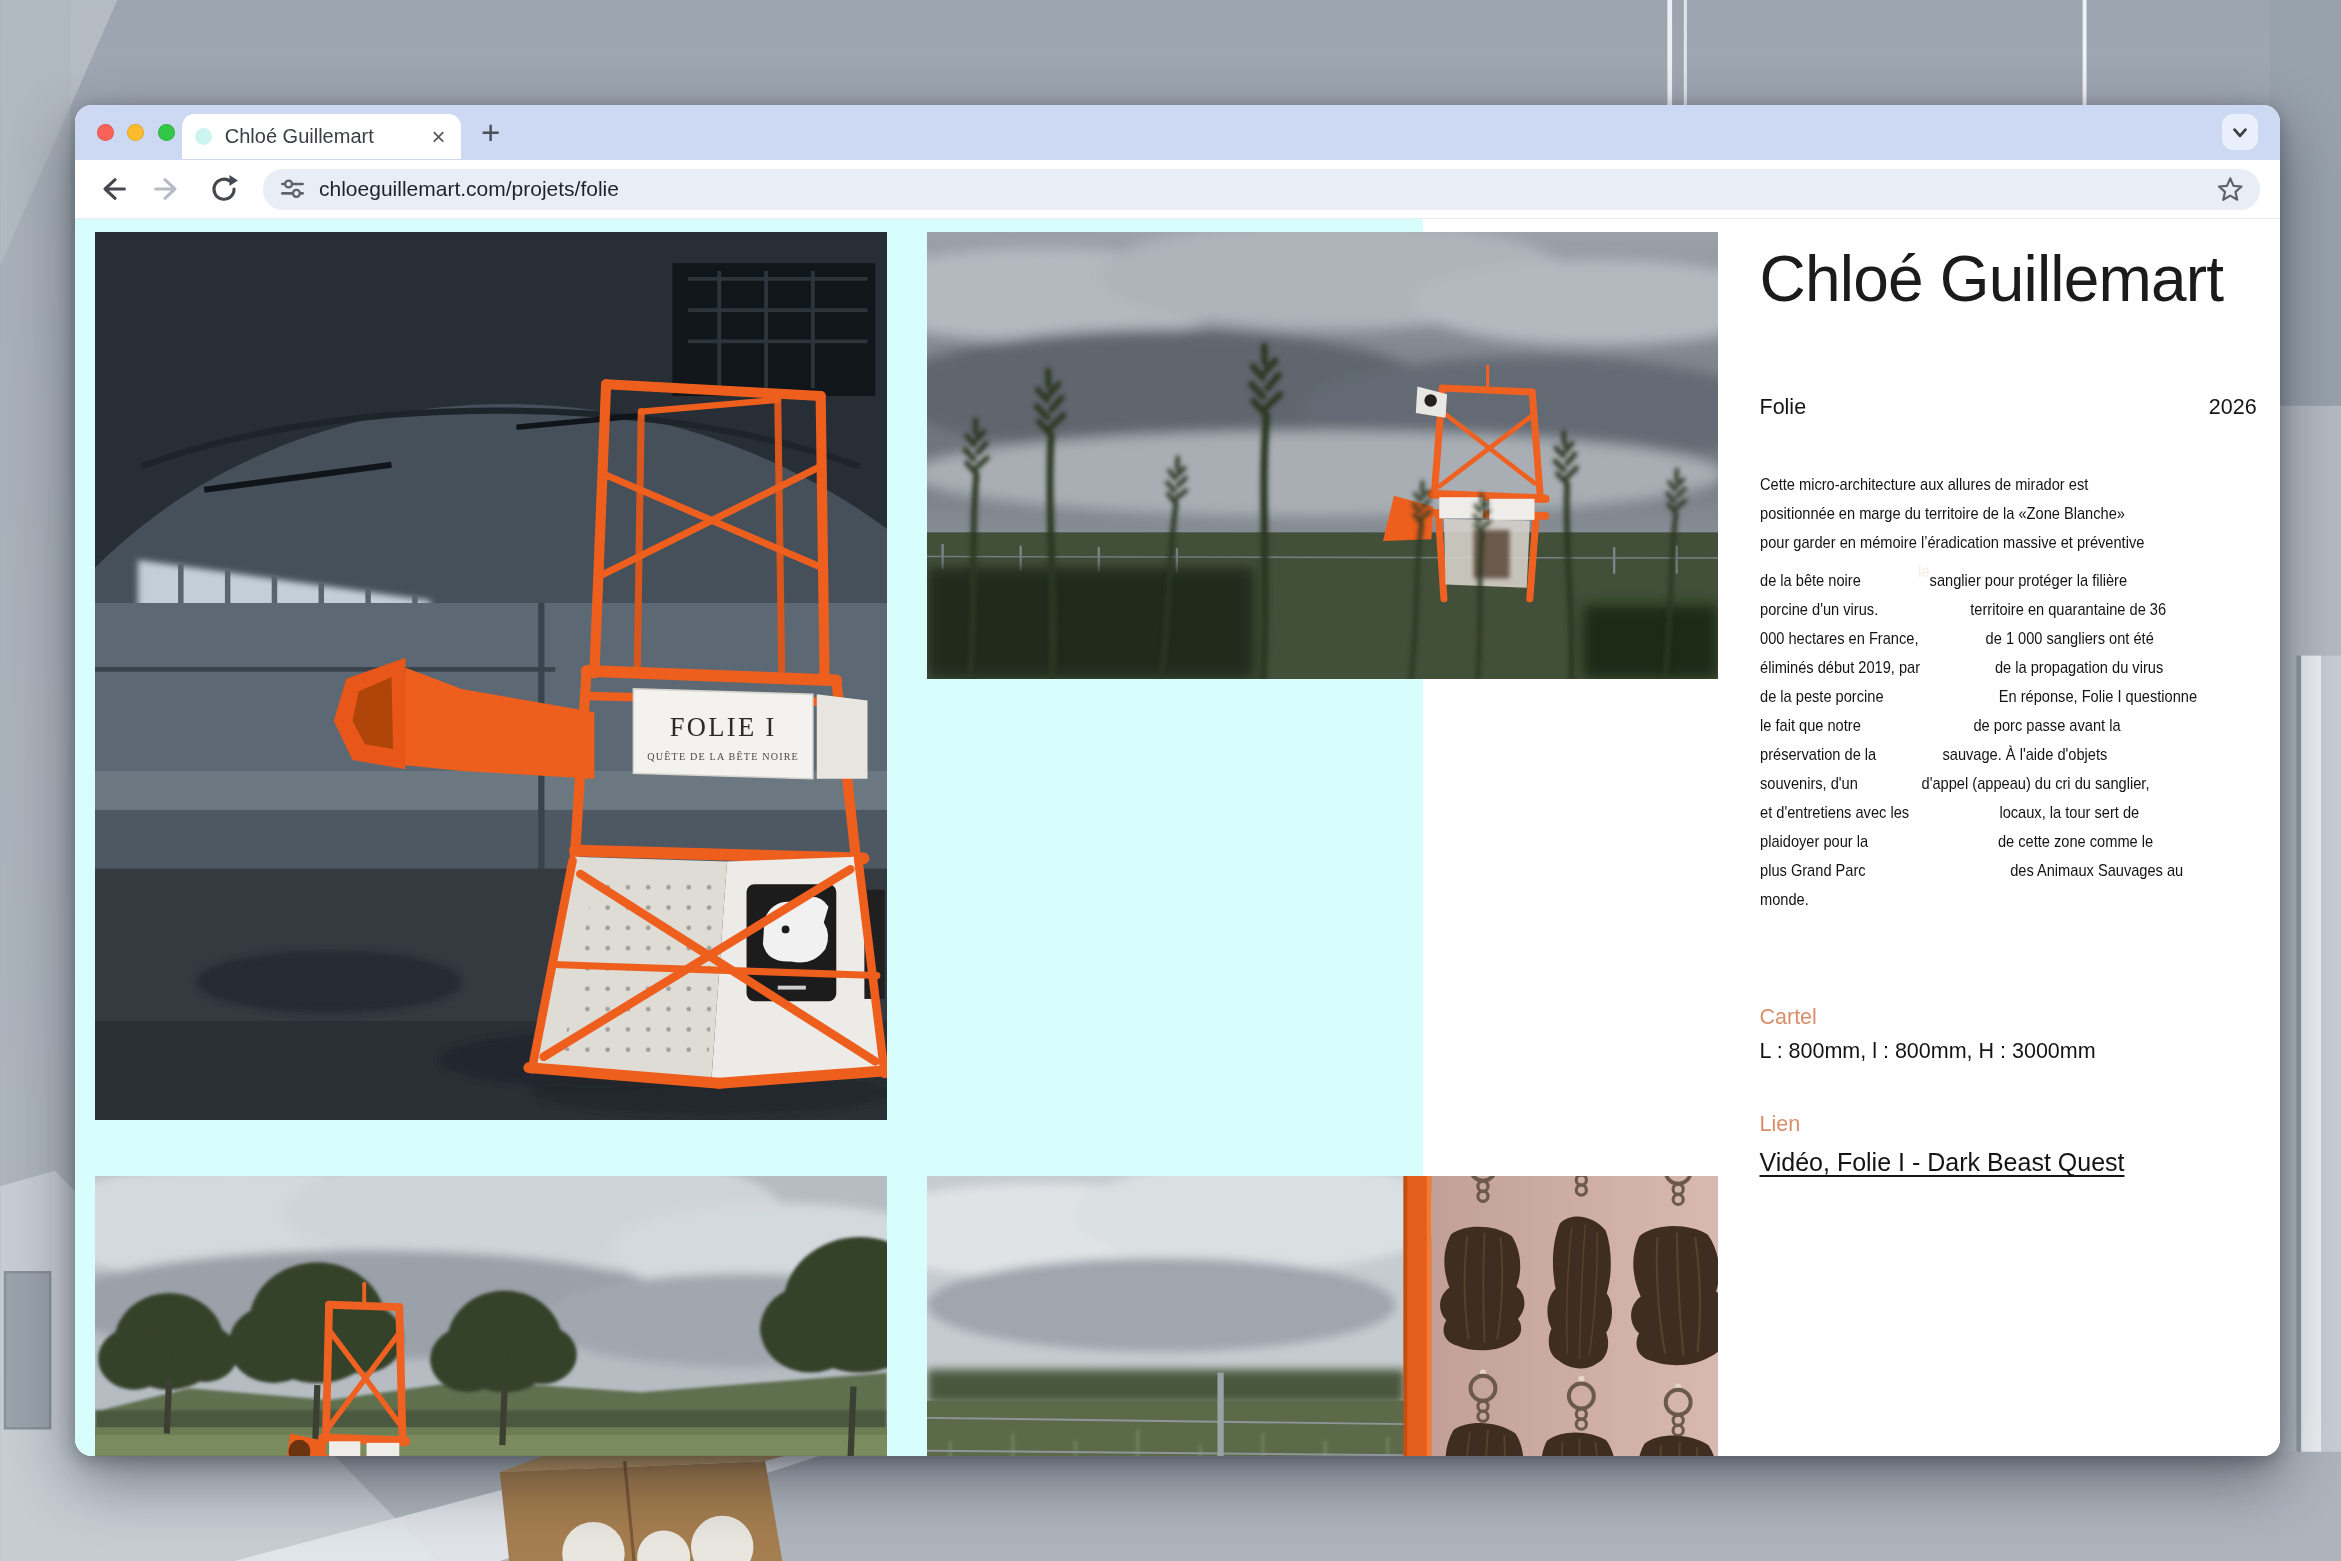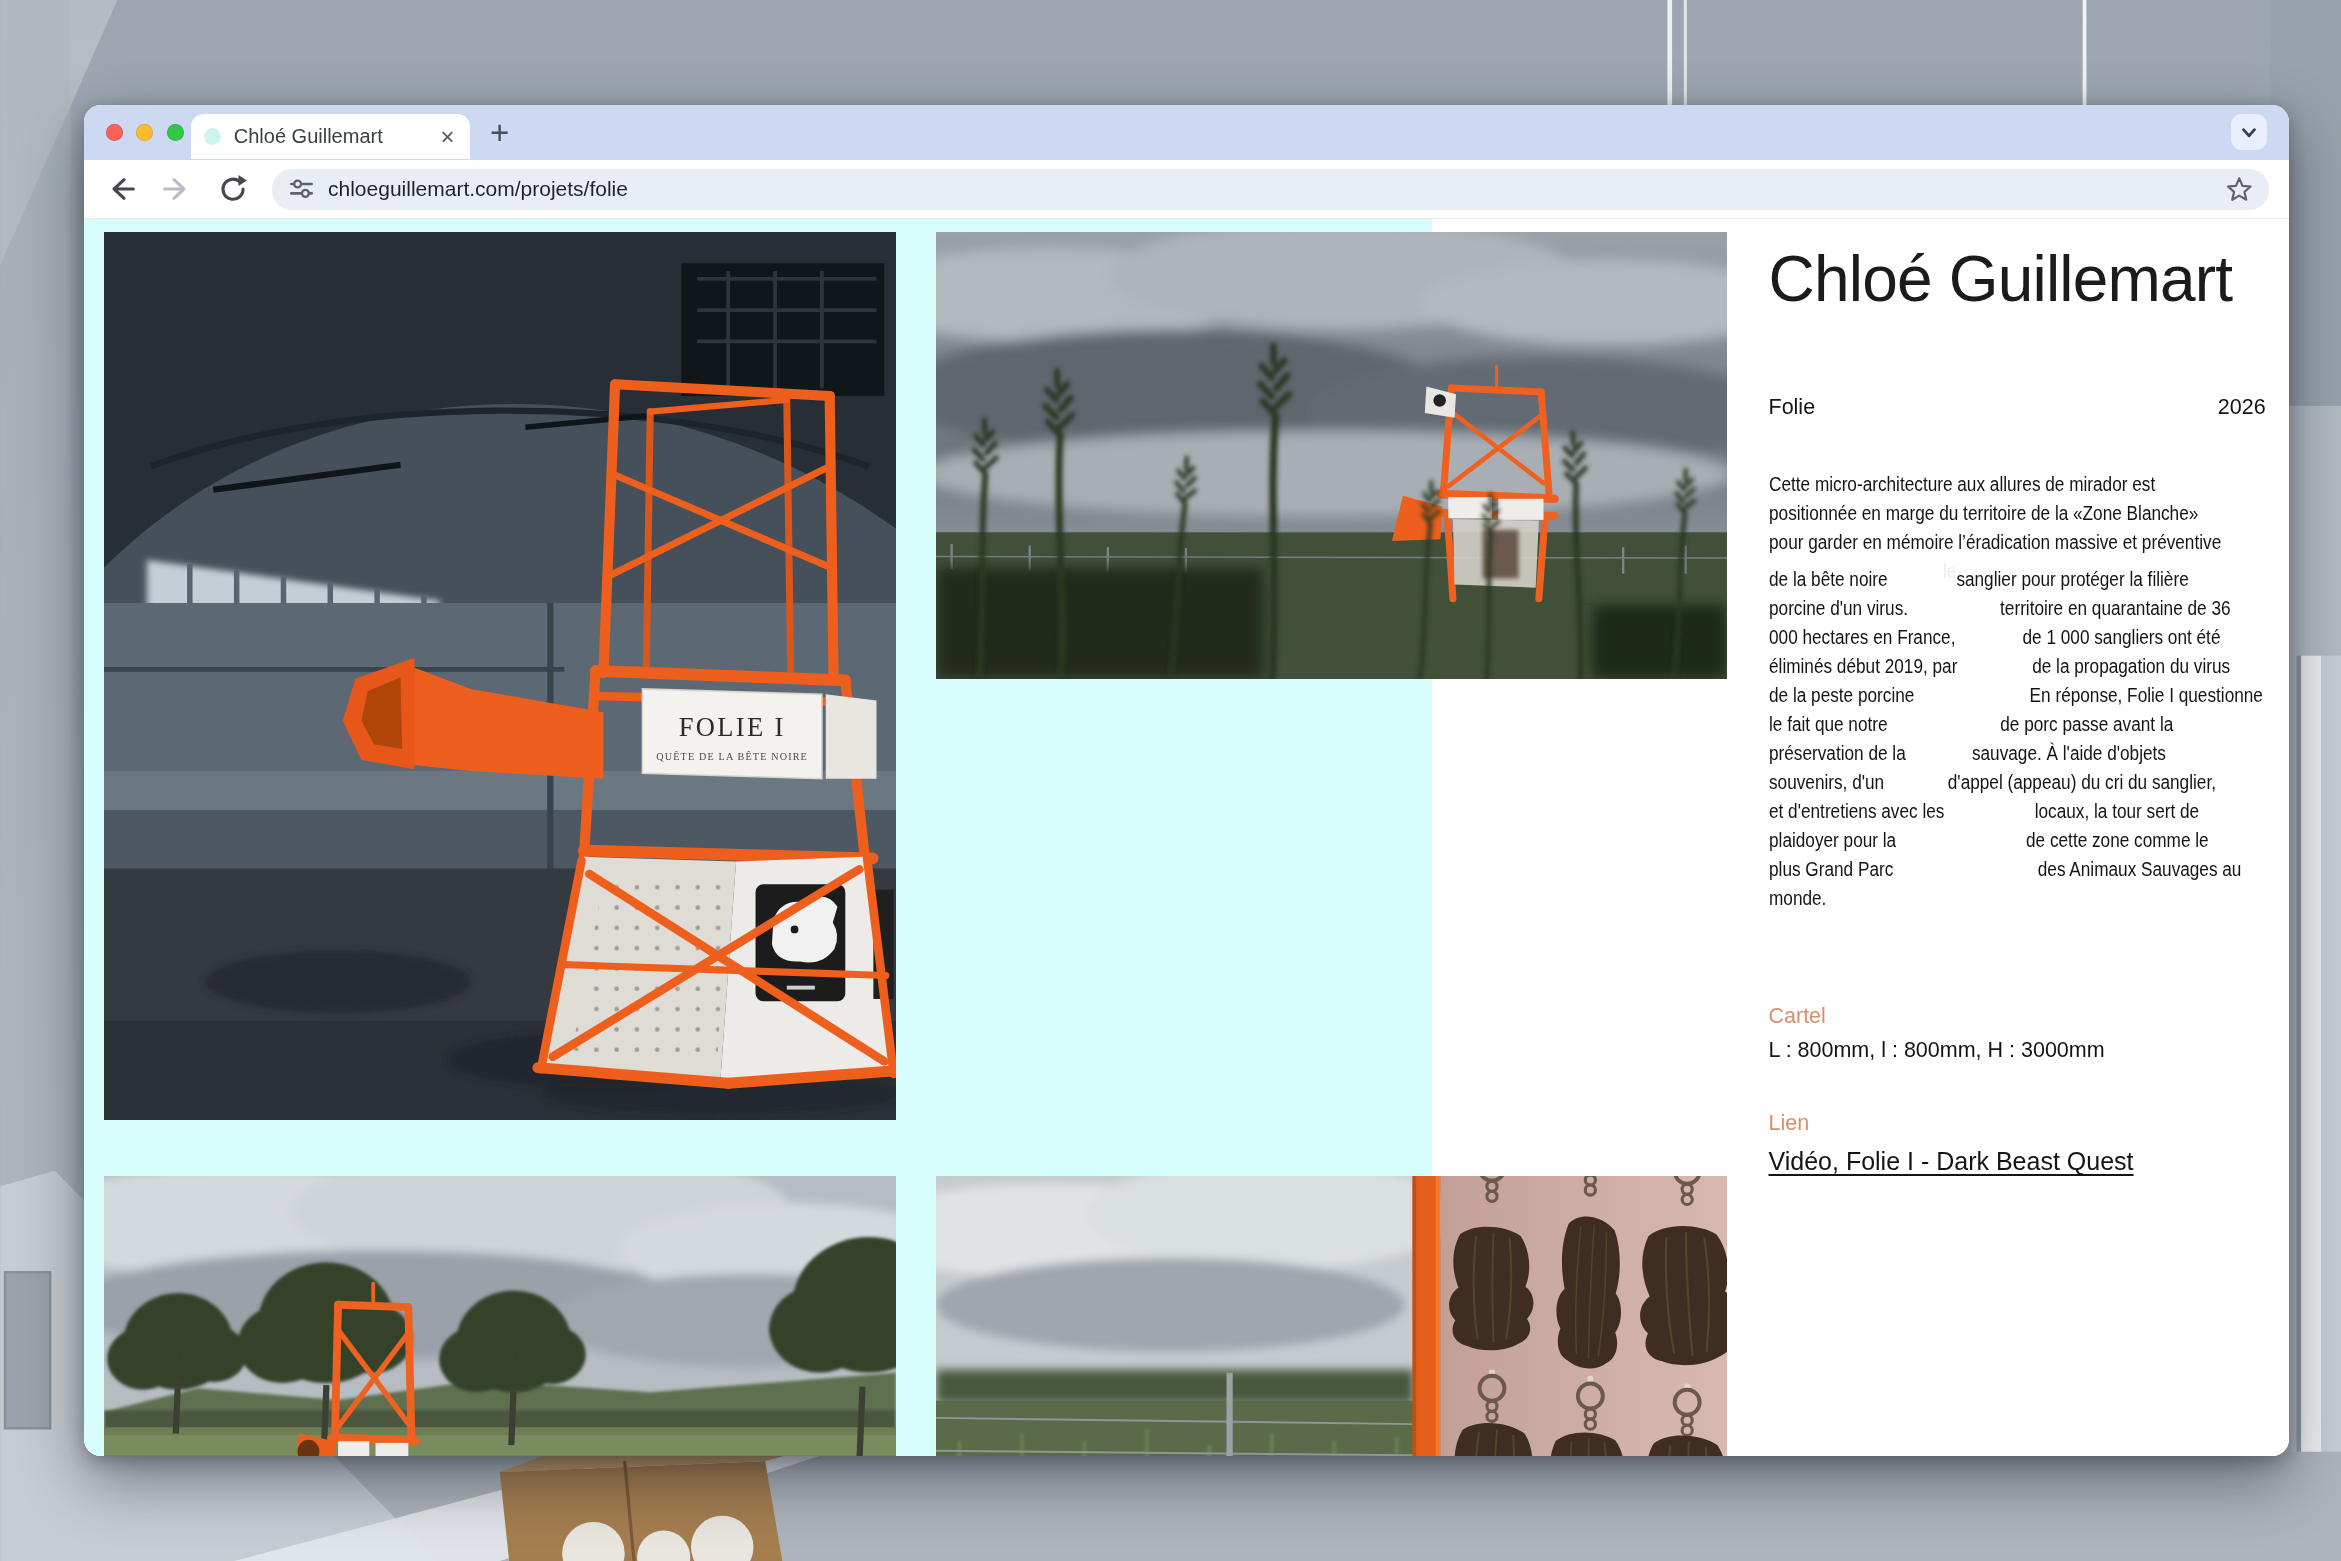--- a/index.html
+++ b/index.html
@@ -4,21 +4,21 @@
 <style>
   html,body{margin:0;padding:0;width:2342px;height:1561px;overflow:hidden;
     font-family:"Liberation Sans",sans-serif;background:#a4acb5;}
   *{box-sizing:border-box;}
 
   
   .desktop{position:absolute;inset:0;}
   .desktop svg{position:absolute;inset:0;}
 
   
-  .window{position:absolute;left:84px;top:105px;width:2205px;height:1351px;
+  .window{position:absolute;left:75px;top:105px;width:2205px;height:1351px;
     border-radius:17px;overflow:hidden;background:#fff;
     box-shadow:0 23.4px 62px rgba(15,20,30,.45),0 4.7px 17px rgba(15,20,30,.28);}
 
   .titlebar{position:relative;height:55px;background:#cdd9f3;}
   .lights{position:absolute;left:22px;top:19px;display:flex;gap:13.3px;}
   .light{width:17px;height:17px;border-radius:50%;box-shadow:inset 0 0 0 0.8px rgba(0,0,0,.12);}
   .light.r{background:#f96256}.light.y{background:#fdbc2e}.light.g{background:#33c748}
   .tab{position:absolute;left:107px;top:9.4px;width:279px;height:45px;background:#fff;
     border-radius:12.5px 12.5px 0 0;display:flex;align-items:center;padding:0 12.5px;}
   .favicon{width:17px;height:17px;border-radius:50%;background:#cdf4ef;flex:0 0 auto;}
@@ -43,21 +43,21 @@
   .ph-tl{left:19.5px;top:13.3px;width:792px;height:888px;}
   .ph-tr{left:852px;top:13.3px;width:791px;height:447px;}
   .ph-bl{left:19.5px;top:957px;width:792px;height:515px;}
   .ph-br{left:852px;top:957px;width:791px;height:515px;}
 
   
   .panel{position:absolute;left:1658px;top:0;right:0;bottom:0;background:#fff;
     padding:26.5px 23.4px 0 26.5px;color:#141414;}
   .panel h1{margin:0;font-weight:400;font-size:64px;line-height:1.04;letter-spacing:-0.8px;color:#1b1b1b;}
   .meta{margin-top:83px;display:flex;justify-content:space-between;font-size:21.5px;}
-  .para{margin-top:50px;font-size:20px;line-height:29px;}
+  .para{margin-top:50px;font-size:17px;line-height:29px;}
   .p-line{white-space:nowrap;transform:scaleX(.86);transform-origin:0 50%;}
   .gap{display:inline-block;text-align:right;color:#f3ece5;overflow:hidden;vertical-align:baseline;}
   .sec-label{font-size:21.5px;color:#d98e6b;}
   .cartel-label{margin-top:91px;}
   .cartel-value{margin-top:9.4px;font-size:21.5px;}
   .lien-label{margin-top:48px;}
   .link{margin-top:11px;font-size:25px;}
   .link a{color:#141414;text-decoration:underline;text-underline-offset:3.9px;}
 </style>
 </head>

